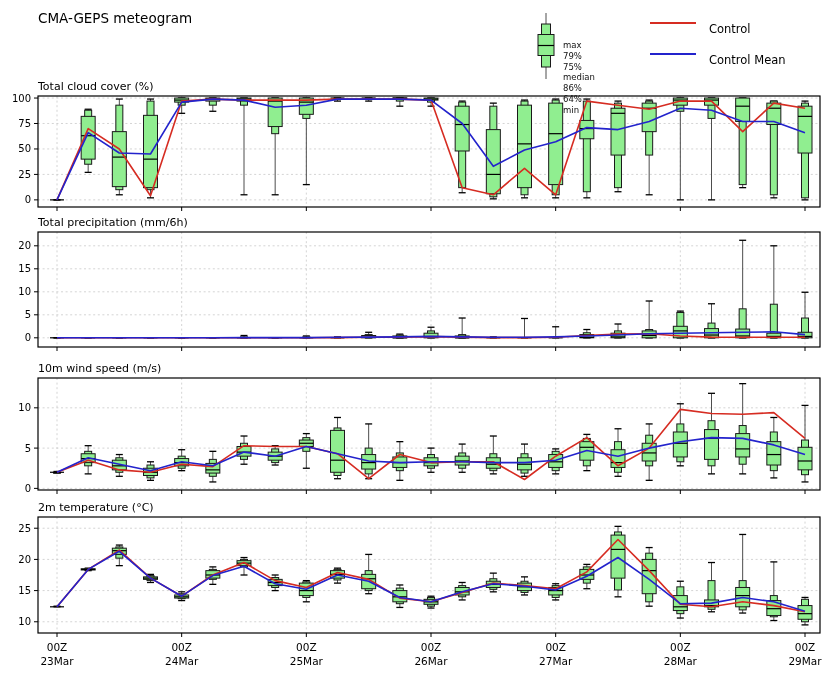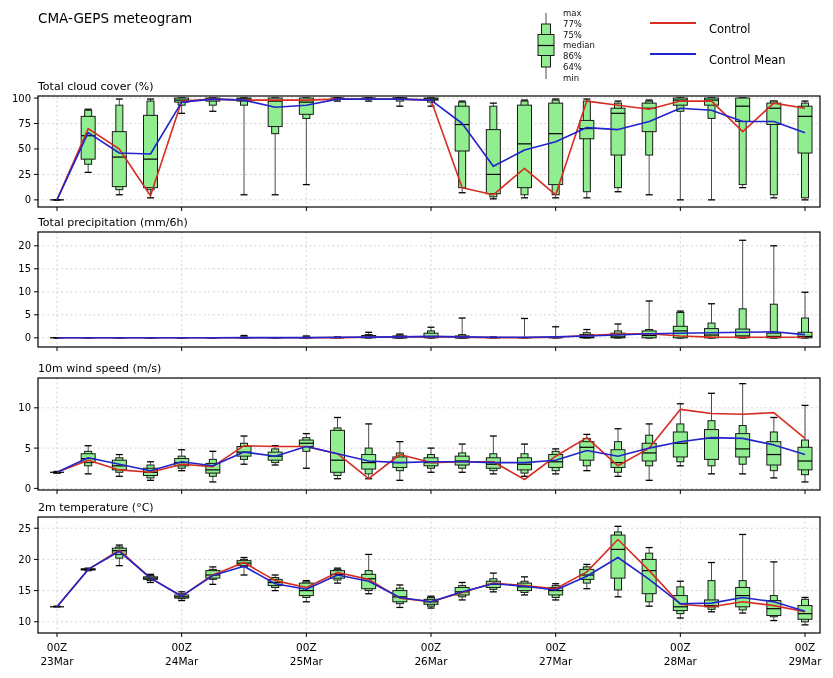--- a/index.html
+++ b/index.html
@@ -2,21 +2,21 @@
 <html><head>
 <meta charset="utf-8">
 <style>
   html,body{margin:0;padding:0;background:#ffffff;}
   .page{position:relative;width:833px;height:678px;background:#ffffff;overflow:hidden;
         font-family:"DejaVu Sans","Liberation Sans",sans-serif;color:#000;}
   #meteogram{position:absolute;left:0;top:0;}
   .header{position:absolute;left:38px;top:8px;font-size:13.5px;line-height:21.5px;z-index:2;}
   .legend-box{position:absolute;left:533px;top:8px;display:flex;align-items:flex-start;z-index:2;}
   .legend-box .glyph{margin-right:4px;}
-  .glyph-labels{display:flex;flex-direction:column;font-size:8.5px;line-height:10.8px;color:#111;}
+  .glyph-labels{display:flex;flex-direction:column;font-size:8.5px;line-height:10.8px;color:#111;margin-top:32px;}
   .legend-series{position:absolute;left:650px;top:22px;z-index:2;}
   .legend-series .row{display:flex;align-items:flex-start;height:14px;margin-bottom:17px;}
   .legend-series .swatch{display:inline-block;width:46px;height:2px;margin-right:13px;}
   .legend-series .lbl{font-size:11.5px;}
   svg text{font-family:"DejaVu Sans","Liberation Sans",sans-serif;fill:#000;}
 </style>
 </head>
 <body>
 
 <div class="page">
@@ -762,21 +762,21 @@
 
   <div class="legend-box">
     <svg class="glyph" width="26" height="76">
       <line x1="13" y1="5" x2="13" y2="71" stroke="#4d4d4d" stroke-width="1"></line>
       <rect x="8.5" y="16" width="9" height="43" fill="#90ee90" stroke="#1a1a1a" stroke-width="1"></rect>
       <rect x="5" y="26.5" width="16" height="21" fill="#90ee90" stroke="#1a1a1a" stroke-width="1"></rect>
       <line x1="5" y1="37.5" x2="21" y2="37.5" stroke="#000" stroke-width="1.2"></line>
     </svg>
     <div class="glyph-labels">
       <span>max</span>
-      <span>77%</span>
+      <span>79%</span>
       <span>75%</span>
       <span>median</span>
       <span>86%</span>
       <span>64%</span>
       <span>min</span>
     </div>
   </div>
 
   <div class="legend-series">
     <div class="row">

